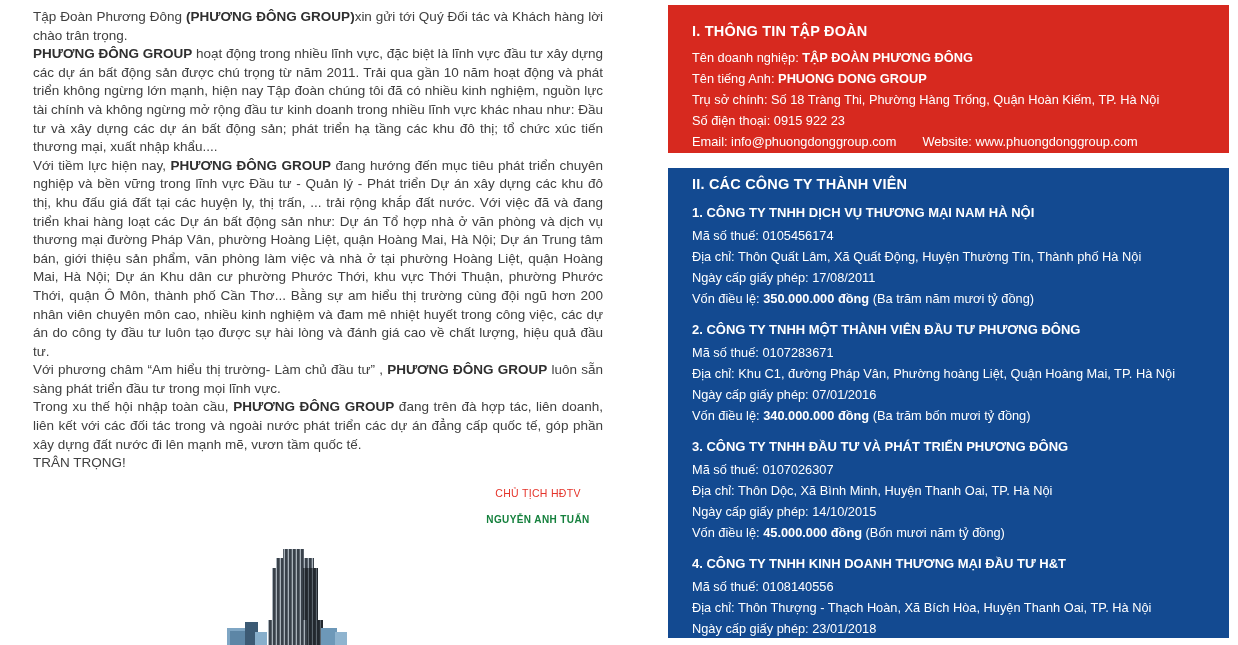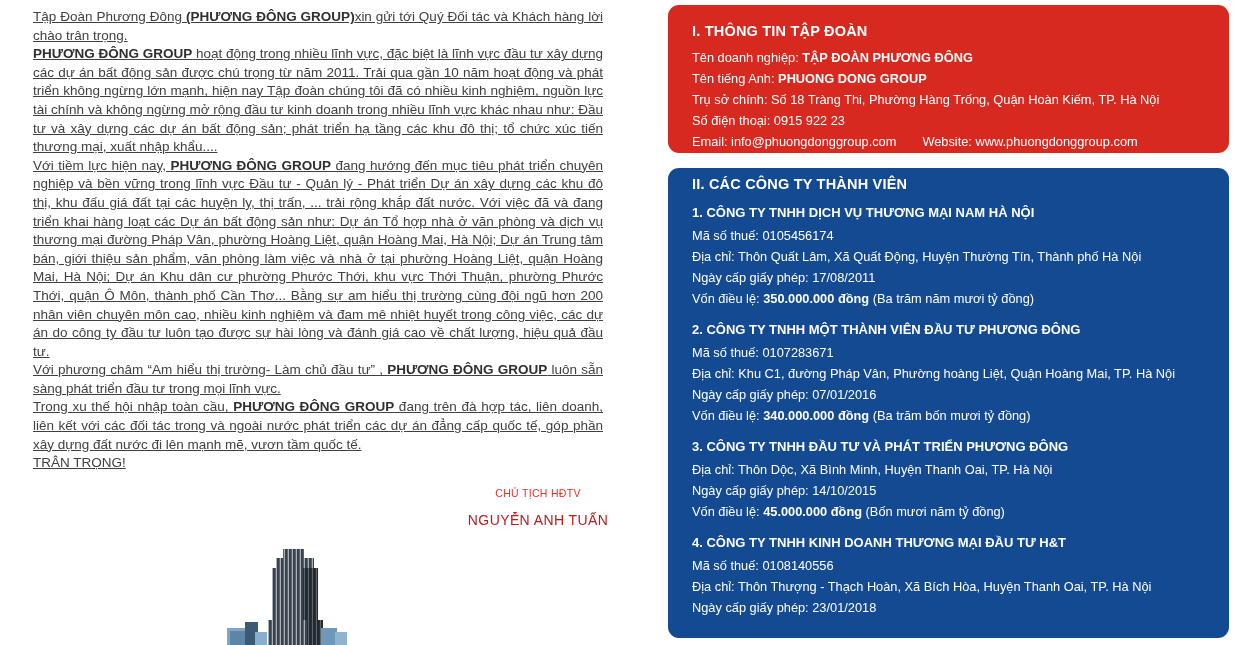--- a/index.html
+++ b/index.html
@@ -3,38 +3,38 @@
 <meta charset="utf-8">
 <style>
   :root { --red:#d7291f; --blue:#134a91; }
   * { margin:0; padding:0; box-sizing:border-box; }
   body { background:#fff; font-family:"Liberation Sans","DejaVu Sans",sans-serif; }
   .page { position:relative; width:1238px; height:645px; background:#fff; overflow:hidden; }
 
   
   .letter { position:absolute; left:33px; top:8px; width:570px; color:#404040;
             font-size:13.5px; line-height:18.6px; text-align:justify; }
-  .letter p { margin:0;text-decoration:underline; }
+  .letter p { margin:0; }
   .seg-b { font-weight:bold; color:#2f2f2f; }
   .p1 { margin-bottom:20px; }
   .p2 { margin-bottom:25px; }
   .p3 { margin-bottom:30px; }
   .p4 { margin-bottom:4px; }
   .p5 { margin-bottom:19px; }
   .closing { margin-bottom:14px; text-align:left; }
 
   .signature { width:200px; margin-left:405px; text-align:center; margin-top:11px; }
   .sig-title { color:#e5332a; font-size:10.5px; letter-spacing:.3px; margin-bottom:9px; }
-  .sig-name  { color:#b91c1c; font-size:14px; font-weight:normal; letter-spacing:.4px; }
+  .sig-name  { color:#15803d; font-size:10px; font-weight:bold; letter-spacing:.4px; }
 
   
   .building { position:absolute; left:225px; top:548px; width:125px; height:97px; }
 
   
-  .card { position:absolute; left:668px; width:561px; border-radius:11px; color:#fff; padding:14px 24px; }
+  .card { position:absolute; left:668px; width:561px; border-radius:0; color:#fff; padding:14px 24px; }
   .card-red  { top:5px;  height:148px; background:var(--red); }
   .card-blue { top:168px; height:470px; background:var(--blue); padding-top:4px; }
   .card-title { font-size:14.5px; font-weight:bold; letter-spacing:.2px; margin:4px 0 8px 0; }
   .card-row { font-size:12.8px; line-height:21px; }
   .bold { font-weight:bold; }
   .web-part { display:inline-block; margin-left:26px; }
 
   .company { margin-top:11px; }
   .company-name { font-size:13px; font-weight:bold; line-height:20px; margin-bottom:2px; }
 </style>
@@ -117,20 +117,21 @@
     <div class="company">
       <div class="company-name">2. CÔNG TY TNHH  MỘT THÀNH VIÊN ĐẦU TƯ PHƯƠNG ĐÔNG</div>
       <div class="card-row">Mã số thuế: 0107283671</div>
       <div class="card-row">Địa chỉ: Khu C1, đường Pháp Vân, Phường hoàng Liệt, Quận Hoàng Mai, TP. Hà Nội</div>
       <div class="card-row">Ngày cấp giấy phép: 07/01/2016</div>
       <div class="card-row"><span>Vốn điều lệ: </span><span class="bold">340.000.000 đồng</span><span> (Ba trăm bốn mươi tỷ đồng)</span></div>
     </div>
 
     <div class="company">
       <div class="company-name">3. CÔNG TY TNHH  ĐẦU TƯ VÀ PHÁT TRIỂN PHƯƠNG ĐÔNG</div>
+      <div class="card-row">Mã số thuế: 0107026307</div>
       <div class="card-row">Địa chỉ: Thôn Dộc, Xã Bình Minh, Huyện Thanh Oai, TP. Hà Nội</div>
       <div class="card-row">Ngày cấp giấy phép: 14/10/2015</div>
       <div class="card-row"><span>Vốn điều lệ: </span><span class="bold">45.000.000 đồng</span><span> (Bốn mươi năm tỷ đồng)</span></div>
     </div>
 
     <div class="company">
       <div class="company-name">4. CÔNG TY TNHH  KINH DOANH THƯƠNG MẠI ĐẦU TƯ H&amp;T</div>
       <div class="card-row">Mã số thuế: 0108140556</div>
       <div class="card-row">Địa chỉ: Thôn Thượng - Thạch Hoàn, Xã Bích Hòa, Huyện Thanh Oai, TP. Hà Nội</div>
       <div class="card-row">Ngày cấp giấy phép: 23/01/2018</div>

